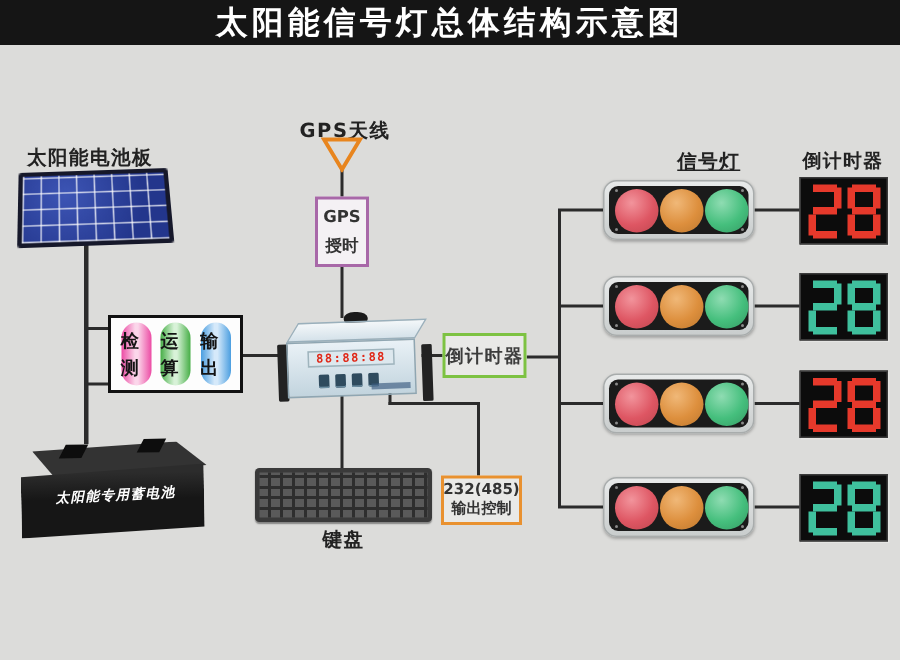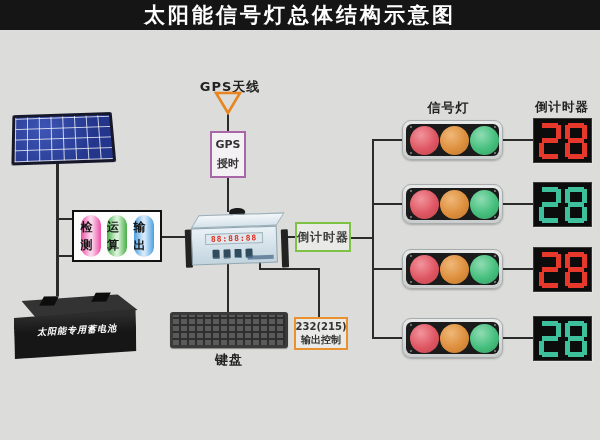--- a/index.html
+++ b/index.html
@@ -102,20 +102,21 @@
       <div class="cline" style="left: 374px; top: 139px; width: 28px; height: 2px;"></div>
       <div class="cline" style="left: 374px; top: 203px; width: 28px; height: 2px;"></div>
       <div class="cline" style="left: 374px; top: 268px; width: 28px; height: 2px;"></div>
       <div class="cline" style="left: 374px; top: 337px; width: 28px; height: 2px;"></div>
       <div class="cline" style="left: 503px; top: 139px; width: 30px; height: 2px;"></div>
       <div class="cline" style="left: 503px; top: 203px; width: 30px; height: 2px;"></div>
       <div class="cline" style="left: 503px; top: 268px; width: 30px; height: 2px;"></div>
       <div class="cline" style="left: 503px; top: 337px; width: 30px; height: 2px;"></div>
     </div>
 
+  <div class="lbl" style="left:10px;top:96px;width:100px;">太阳能电池板</div>
   <div class="panel"></div>
 
   <div class="lbl" style="left:195px;top:78px;width:70px;">GPS天线</div>
   <svg class="ant-svg" width="28" height="24">
     <polygon points="2,2 26,2 14,22" fill="none" stroke="#e8851e" stroke-width="2.6"></polygon>
   </svg>
   <div class="gpsbox">
     <span>GPS</span>
     <span>授时</span>
   </div>
@@ -145,38 +146,38 @@
       <div class="ctl-btn" style="left:53px;"></div>
       <div class="ctl-logo"></div>
     </div>
   </div>
 
   <div class="greenbox">
     <span>倒计时器</span>
   </div>
 
   <div class="commbox">
-    <span>232(215)</span>
+    <span>232(485)</span>
     <span>输出控制</span>
   </div>
 
   <div class="keyboard">
     <div class="keys"></div>
   </div>
   <div class="lbl" style="left:170px;top:351px;width:118px;">键盘</div>
 
   <div class="battery">
     <div class="bat-top"></div>
     <div class="bat-term" style="left:34px;top:4px;"></div>
     <div class="bat-term" style="left:86px;top:1px;"></div>
     <div class="bat-front"></div>
     <div class="bat-text">太阳能专用蓄电池</div>
   </div>
 
-  <div class="lbl" style="left:398px;top:99px;width:101px;">信号灯</div>
+  <div class="lbl" style="left:422px;top:99px;width:101px;text-decoration:underline;">信号灯</div>
   <div class="lbl" style="left:527px;top:99px;width:70px;font-size:12.5px;">倒计时器</div>
   <div id="signal-rows">
       <div class="tl-module" style="top: 120px;">
         <div class="tl-inner">
           <span class="lamp" style="left: 4px; background: radial-gradient(circle at 38% 32%, rgb(242, 148, 156), rgb(222, 86, 99) 55%, rgb(194, 71, 80) 95%);"></span>
           <span class="lamp" style="left: 34px; background: radial-gradient(circle at 38% 32%, rgb(240, 184, 120), rgb(221, 143, 61) 55%, rgb(192, 122, 48) 95%);"></span>
           <span class="lamp" style="left: 64px; background: radial-gradient(circle at 38% 32%, rgb(143, 220, 178), rgb(69, 191, 125) 55%, rgb(55, 158, 102) 95%);"></span>
           <span class="screw" style="left: 4px; top: 2px;"></span>
           <span class="screw" style="left: 88px; top: 2px;"></span>
           <span class="screw" style="left: 4px; top: 28px;"></span>

